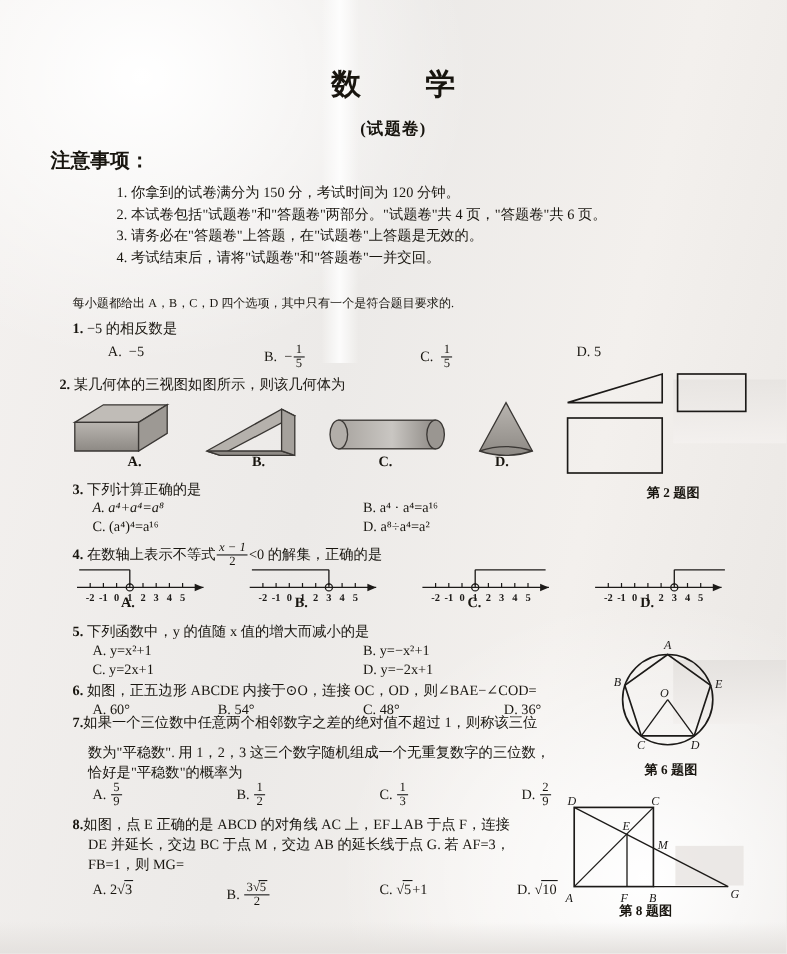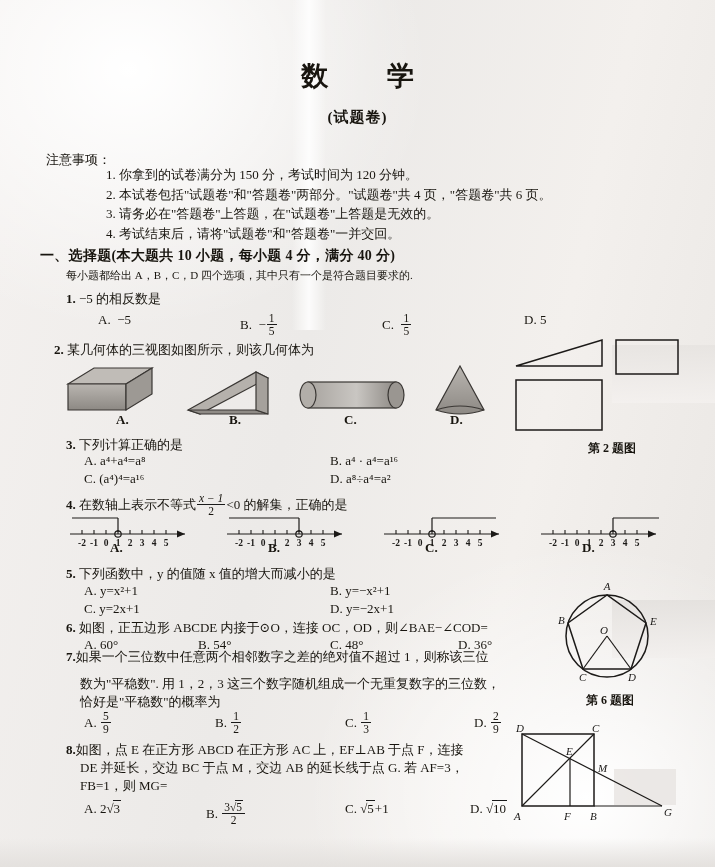--- a/index.html
+++ b/index.html
@@ -23,21 +23,21 @@
   .s3{left:612px;top:345px;width:103px;height:58px;background:linear-gradient(180deg,#e6e3e0,#f4f1ef);opacity:.8;}
   .s4{left:614px;top:769px;width:62px;height:36px;background:#e7e4e1;opacity:.8;}
   .s5{left:0;top:838px;width:715px;height:29px;background:linear-gradient(180deg,rgba(233,230,227,0),#e4e1de);}
 
   .ttl{position:absolute;width:100%;text-align:center;font-weight:bold;letter-spacing:2px;}
   #t-main{top:10px;font-size:20px;letter-spacing:3px;}
   #t-sub{top:58px;font-size:27px;letter-spacing:26px;text-indent:26px;}
   #t-paren{top:108px;font-size:15px;letter-spacing:1px;}
 
   .abs{position:absolute;}
-  .note-h{left:46px;top:151px;font-size:13px;font-weight:normal;}
+  .note-h{left:46px;top:134px;font-size:18px;font-weight:bold;}
   .note-list{left:66px;top:152px;width:600px;font-size:13px;line-height:19.5px;}
   .note-list li{margin:0;padding:0;list-style:none;text-indent:-18px;padding-left:18px;}
 
   .sec-h{left:40px;top:247px;font-size:14px;font-weight:bold;letter-spacing:.3px;}
   .sec-sub{left:66px;top:268px;font-size:11px;}
 
   .q{position:absolute;font-size:13px;line-height:18px;}
   .qn{font-weight:bold;}
   .it{font-style:italic;font-family:"Liberation Serif",serif;}
   .opts{position:absolute;font-size:13px;}
@@ -72,21 +72,20 @@
   <div class="ttl" id="t-paren">(试题卷)</div>
 
   <div class="abs note-h">注意事项：</div>
   <ul class="abs note-list">
     <li>1. 你拿到的试卷满分为 150 分，考试时间为 120 分钟。</li>
     <li>2. 本试卷包括"试题卷"和"答题卷"两部分。"试题卷"共 4 页，"答题卷"共 6 页。</li>
     <li>3. 请务必在"答题卷"上答题，在"试题卷"上答题是无效的。</li>
     <li>4. 考试结束后，请将"试题卷"和"答题卷"一并交回。</li>
   </ul>
 
-  <div class="abs sec-h">一、选择题(本大题共 10 小题，每小题 4 分，满分 40 分)</div>
   <div class="abs sec-sub">每小题都给出 A，B，C，D 四个选项，其中只有一个是符合题目要求的.</div>
 
   <div class="q" style="left:66px;top:290px;">
     <span class="qn">1.</span>
     <span>−5 的相反数是</span>
   </div>
   <div class="opts" style="left:0;top:312px;width:620px;height:26px;">
     <div class="opt" style="left:98px;">A.&nbsp; −5</div>
     <div class="opt" style="left:240px;">B.&nbsp; −<span class="frac"><span class="nu">1</span><span class="de">5</span></span></div>
     <div class="opt" style="left:382px;">C.&nbsp; <span class="frac"><span class="nu">1</span><span class="de">5</span></span></div>
@@ -149,21 +148,21 @@
       <rect x="4" y="42" width="86" height="50" class="stroke"></rect>
     </svg>
   </div>
   <div class="figcap" style="left:512px;top:440px;width:200px;">第 2 题图</div>
 
   <div class="q" style="left:66px;top:436px;">
     <span class="qn">3.</span>
     <span>下列计算正确的是</span>
   </div>
   <div class="opts" style="left:0;top:453px;width:715px;">
-    <div class="opt" style="left:84px;top:0;">A.  a⁴+a⁴=a⁸</div>
+    <div class="opt" style="left:84px;top:0;font-style:italic;">A.  a⁴+a⁴=a⁸</div>
     <div class="opt" style="left:330px;top:0;">B.  a⁴ · a⁴=a¹⁶</div>
     <div class="opt" style="left:84px;top:18px;">C.  (a⁴)⁴=a¹⁶</div>
     <div class="opt" style="left:330px;top:18px;">D.  a⁸÷a⁴=a²</div>
   </div>
 
   <div class="q" style="left:66px;top:492px;">
     <span class="qn">4.</span>
     <span>在数轴上表示不等式</span><span class="frac"><span class="nu it">x − 1</span><span class="de">2</span></span><span>&lt;0 的解集，正确的是</span>
   </div>
   <div class="abs" style="left:60px;top:506px;">
@@ -337,21 +336,21 @@
       <span>C.</span>
       <span class="frac"><span class="nu">1</span><span class="de">3</span></span>
     </div>
     <div class="opt" style="left:474px;">
       <span>D.</span>
       <span class="frac"><span class="nu">2</span><span class="de">9</span></span>
     </div>
   </div>
 
   <div class="q" style="left:66px;top:741px;width:470px;">
-    <span class="qn">8.</span><span>如图，点 E 在正方形 ABCD 在正方形 AC 上，EF⊥AB 于点 F，连接</span>
+    <span class="qn">8.</span><span>如图，点 E 正确的是 ABCD 的对角线 AC 上，EF⊥AB 于点 F，连接</span>
   </div>
   <div class="q" style="left:80px;top:759px;width:470px;">DE 并延长，交边 BC 于点 M，交边 AB 的延长线于点 G. 若 AF=3，</div>
   <div class="q" style="left:80px;top:777px;width:470px;">FB=1，则 MG=</div>
   <div class="opts" style="left:0;top:801px;width:715px;">
     <div class="opt" style="left:84px;">
       <span>A.</span>
       2<span class="rad">√<span class="bar">3</span></span>
     </div>
     <div class="opt" style="left:206px;">
       <span>B.</span>
@@ -377,14 +376,15 @@
       <text class="lbl" x="4" y="4">D</text>
       <text class="lbl" x="80" y="4">C</text>
       <text class="lbl" x="2" y="92">A</text>
       <text class="lbl" x="78" y="92">B</text>
       <text class="lbl" x="52" y="92">F</text>
       <text class="lbl" x="152" y="88">G</text>
       <text class="lbl" x="54" y="27">E</text>
       <text class="lbl" x="86" y="44">M</text>
     </svg>
   </div>
+  <div class="figcap" style="left:512px;top:820px;width:150px;">第 8 题图</div>
 
 </div>
 
 </body></html>

